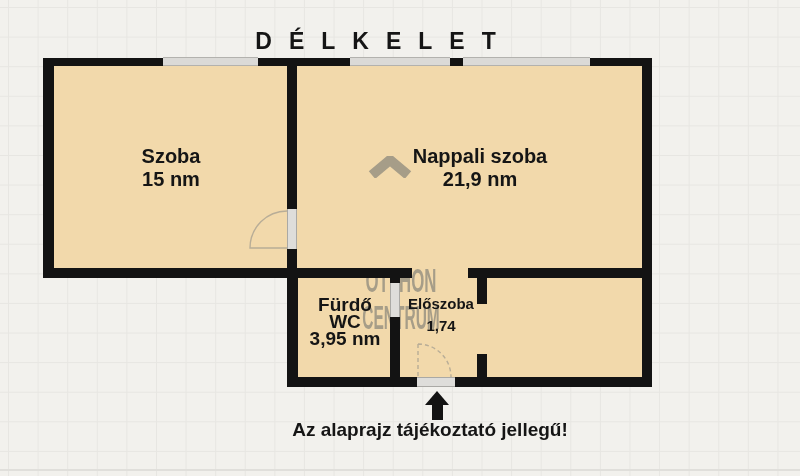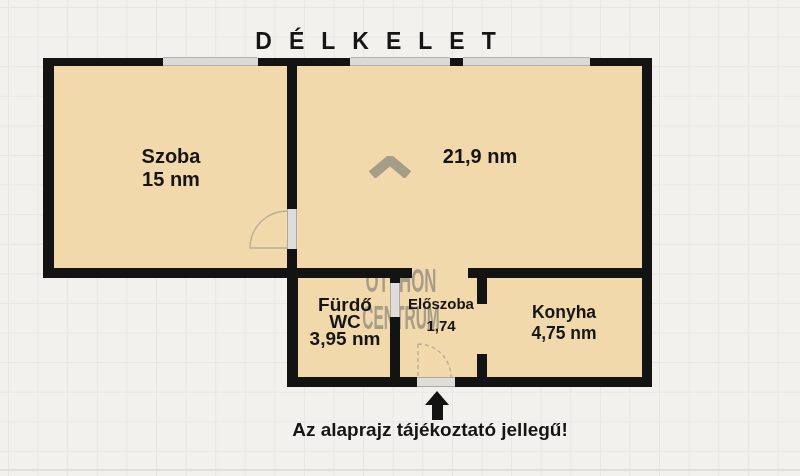--- a/index.html
+++ b/index.html
@@ -107,35 +107,32 @@
   <svg id="arc-overlay" width="800" height="476" viewBox="0 0 800 476">
     <path d="M 287 211 A 37 37 0 0 0 250 248 L 287 248" fill="none" stroke="var(--door-arc,#b8ad97)" stroke-width="1.4"></path>
     <path d="M 418 344 L 418 376 M 418 344 A 33 33 0 0 1 451 377" fill="none" stroke="var(--door-arc,#b8ad97)" stroke-width="1.4" stroke-dasharray="4 3"></path>
   </svg>
 
   <div id="label-szoba" class="room-label">
     <div>Szoba</div>
     <div>15 nm</div>
   </div>
   <div id="label-nappali" class="room-label">
+    <div>Nappali szoba</div>
     <div>21,9 nm</div>
   </div>
   <div id="label-furdo" class="room-label">
     <div>Fürdő</div>
     <div>WC</div>
     <div>3,95 nm</div>
   </div>
   <div id="label-eloszoba" class="room-label">
     <div>Előszoba</div>
     <div>1,74</div>
   </div>
-  <div id="label-konyha" class="room-label">
-    <div>Konyha</div>
-    <div>4,75 nm</div>
-  </div>
 
   <div id="arrow">
     <div class="head"></div>
     <div class="stem"></div>
   </div>
   <div id="caption">Az alaprajz tájékoztató jellegű!</div>
 
 </div>
 
 </body></html>

